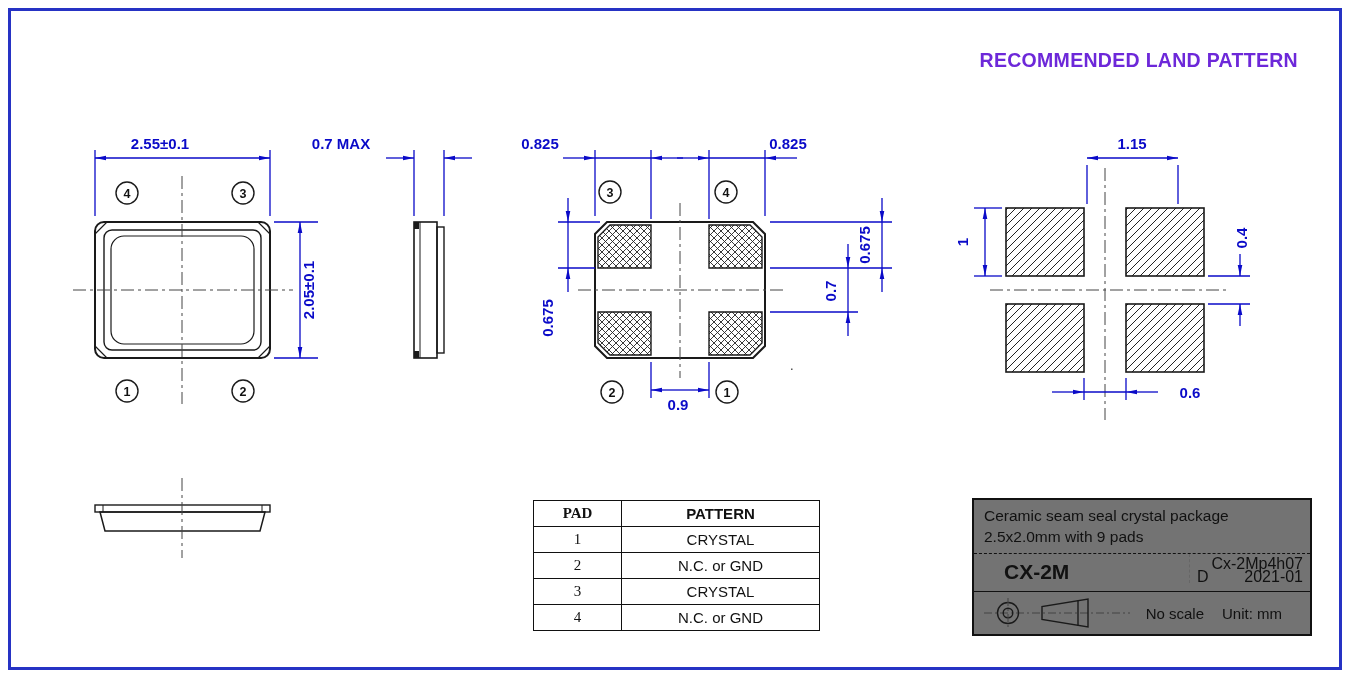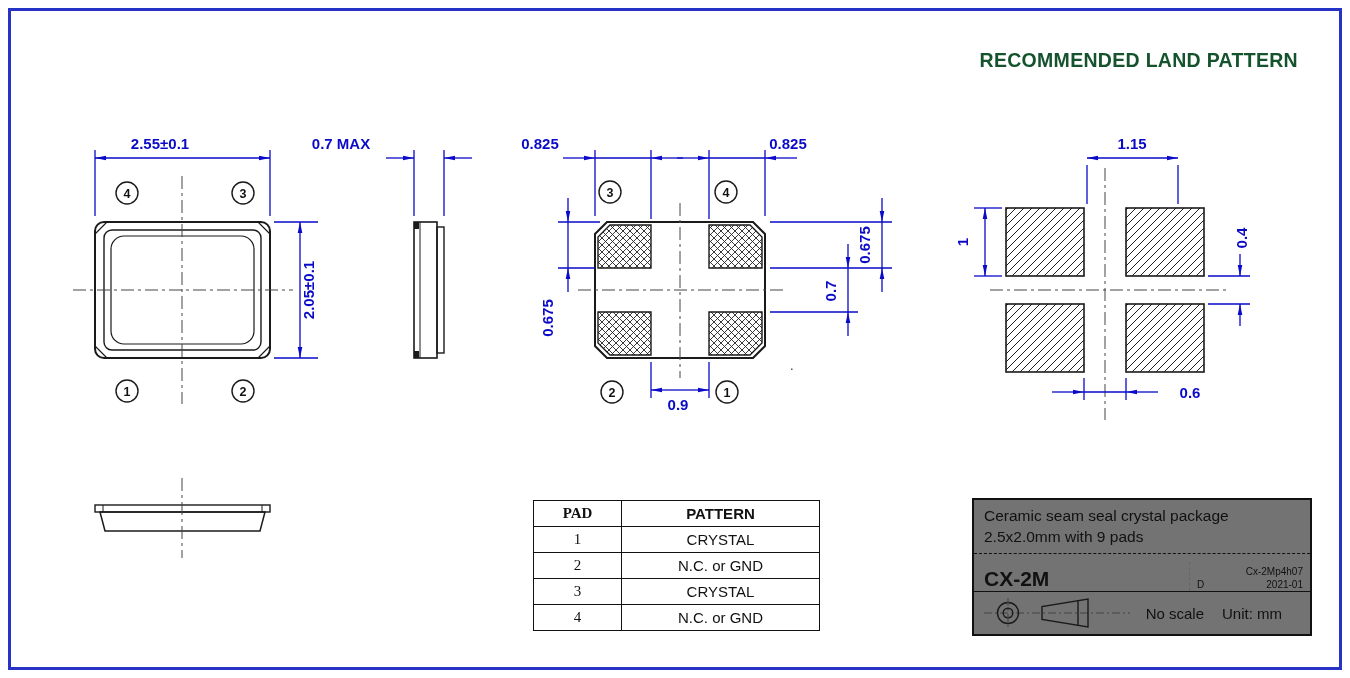--- a/index.html
+++ b/index.html
@@ -13,37 +13,37 @@
   .cl   { stroke:#444; stroke-width:1; stroke-dasharray:13 4 3 4; fill:none; }
   .pad  { stroke:#1a1a1a; stroke-width:1.4; fill:url(#xhatch); }
   .lpad { stroke:#1a1a1a; stroke-width:1.6; fill:url(#hatch); }
   .dimg line { stroke:var(--dim-blue,#0a0ac8); stroke-width:1.3; fill:none; }
   .dimg text { fill:var(--dim-blue,#0a0ac8); font-size:15px; font-weight:bold; }
   #arr path { fill:var(--dim-blue,#0a0ac8); }
   .numtext { fill:#111; font-size:12.5px; font-weight:bold; }
   .dottext { fill:#333; font-size:13px; }
 
   .heading { position:absolute; top:49px; right:52px; font-size:19.5px; font-weight:bold;
-             letter-spacing:0.3px; color:#14532d; }
+             letter-spacing:0.3px; color:#6d28d9; }
 
   table.pad-table { position:absolute; left:533px; top:500px; border-collapse:collapse;
                     background:#fff; }
   .pad-table th, .pad-table td { border:1.6px solid #111; text-align:center;
                     font-size:15px; height:26px; padding:1px 8px; }
   .pad-table th { font-weight:bold; }
   .pad-table th:first-child, .pad-table td:first-child { width:88px;font-family:Liberation Serif, serif; }
   .pad-table th:last-child,  .pad-table td:last-child  { width:198px; }
 
   .title-block { position:absolute; left:972px; top:498px; width:340px; border:2px solid #111;
                  background:#737373; }
   .tb-desc { padding:5px 10px 6px; font-size:15.5px; line-height:21px;
              border-bottom:1.6px dashed #111; }
-  .tb-mid { display:flex; align-items:flex-end; border-bottom:1.6px solid #111; height:38px; }
+  .tb-mid { display:flex; align-items:flex-start; border-bottom:1.6px solid #111; height:38px;padding-left:20px; }
   .tb-part { flex:1; font-size:21px; font-weight:bold; padding:6px 10px 0; }
-  .tb-doc { width:121px; border-left:1px dashed #666; padding:3px 7px 0; font-size:10px;
+  .tb-doc { width:121px; border-left:1px dashed #666; padding:3px 7px 0; font-size:16px;
             line-height:13px; }
   .tb-doc-code { text-align:right; }
   .tb-rev-row { display:flex; justify-content:space-between; }
   .tb-bottom { display:flex; align-items:center; height:42px; padding:2px 8px; font-size:15px; }
   .tb-scale { margin-left:auto; }
   .tb-unit  { margin-left:18px; margin-right:20px; }
   .blk2 { stroke:#1a1a1a; stroke-width:1.4; fill:none; }
   .cl2  { stroke:#444; stroke-width:1; stroke-dasharray:8 3 2 3; fill:none; }
 </style>
 </head>

